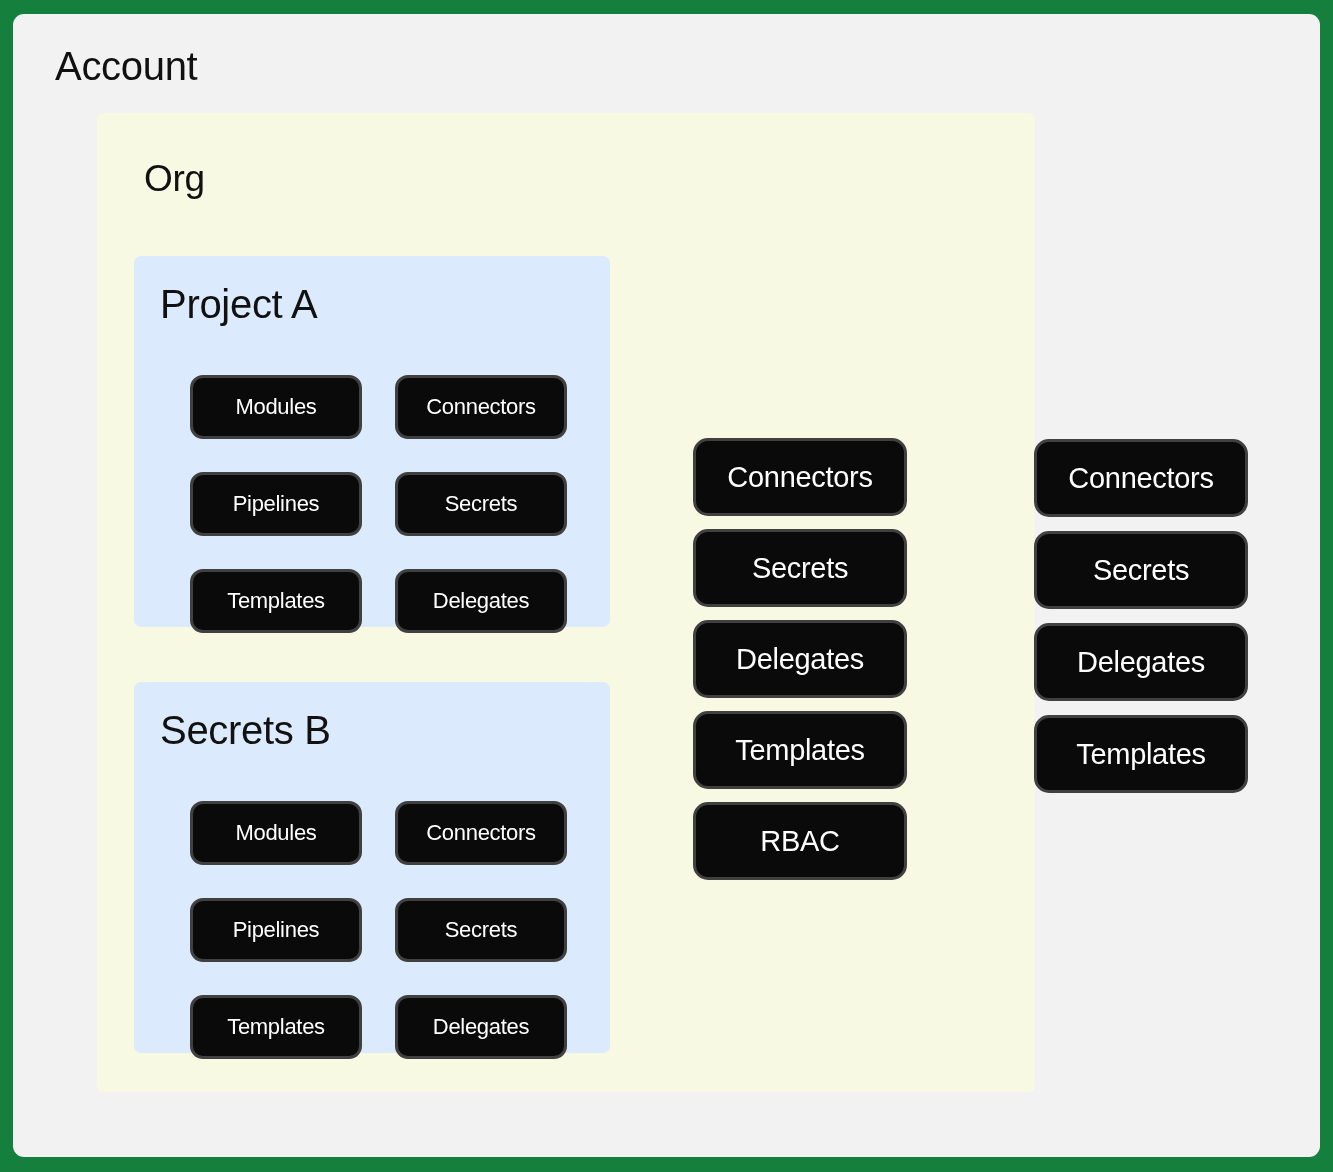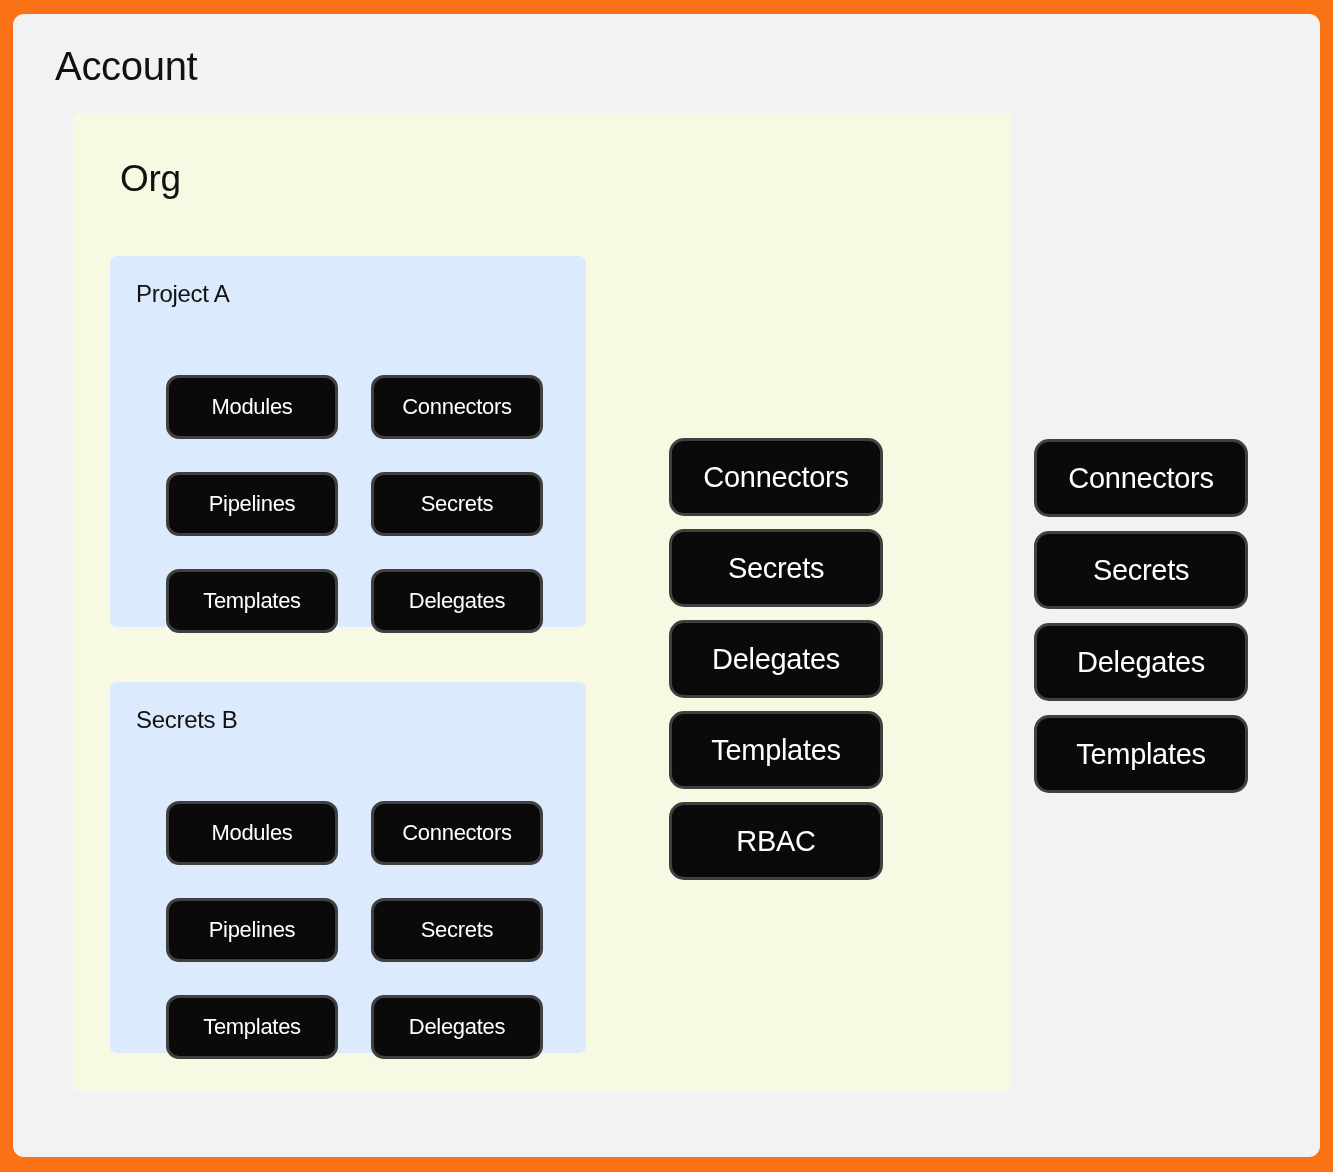--- a/index.html
+++ b/index.html
@@ -5,21 +5,21 @@
   html, body {
     margin: 0;
     padding: 0;
     background: #ffffff;
     font-family: "Liberation Sans", "DejaVu Sans", sans-serif;
   }
   .stage {
     position: relative;
     width: 1333px;
     height: 1172px;
-    background: #f97316;
+    background: #15803d;
     overflow: hidden;
   }
   .account-box {
     position: absolute;
     left: 13px;
     top: 14px;
     width: 1307px;
     height: 1143px;
     background: #f2f2f3;
     border-radius: 11px;
@@ -28,21 +28,21 @@
     position: absolute;
     left: 42px;
     top: 28px;
     font-size: 40px;
     line-height: 1.2;
     color: #111111;
     letter-spacing: -0.3px;
   }
   .org-box {
     position: absolute;
-    left: 60px;
+    left: 84px;
     top: 99px;
     width: 938px;
     height: 979px;
     background: #f7f9e3;
     border-radius: 6px;
   }
   .org-title {
     position: absolute;
     left: 47px;
     top: 44px;
@@ -58,21 +58,21 @@
     height: 371px;
     background: #dbeafc;
     border-radius: 7px;
   }
   .project-a { top: 143px; }
   .project-b { top: 569px; }
   .project-title {
     position: absolute;
     left: 26px;
     top: 24px;
-    font-size: 24px;
+    font-size: 40px;
     line-height: 1.2;
     color: #111111;
     letter-spacing: -0.3px;
   }
   .project-grid {
     position: absolute;
     left: 56px;
     top: 119px;
     display: grid;
     grid-template-columns: 172px 172px;

